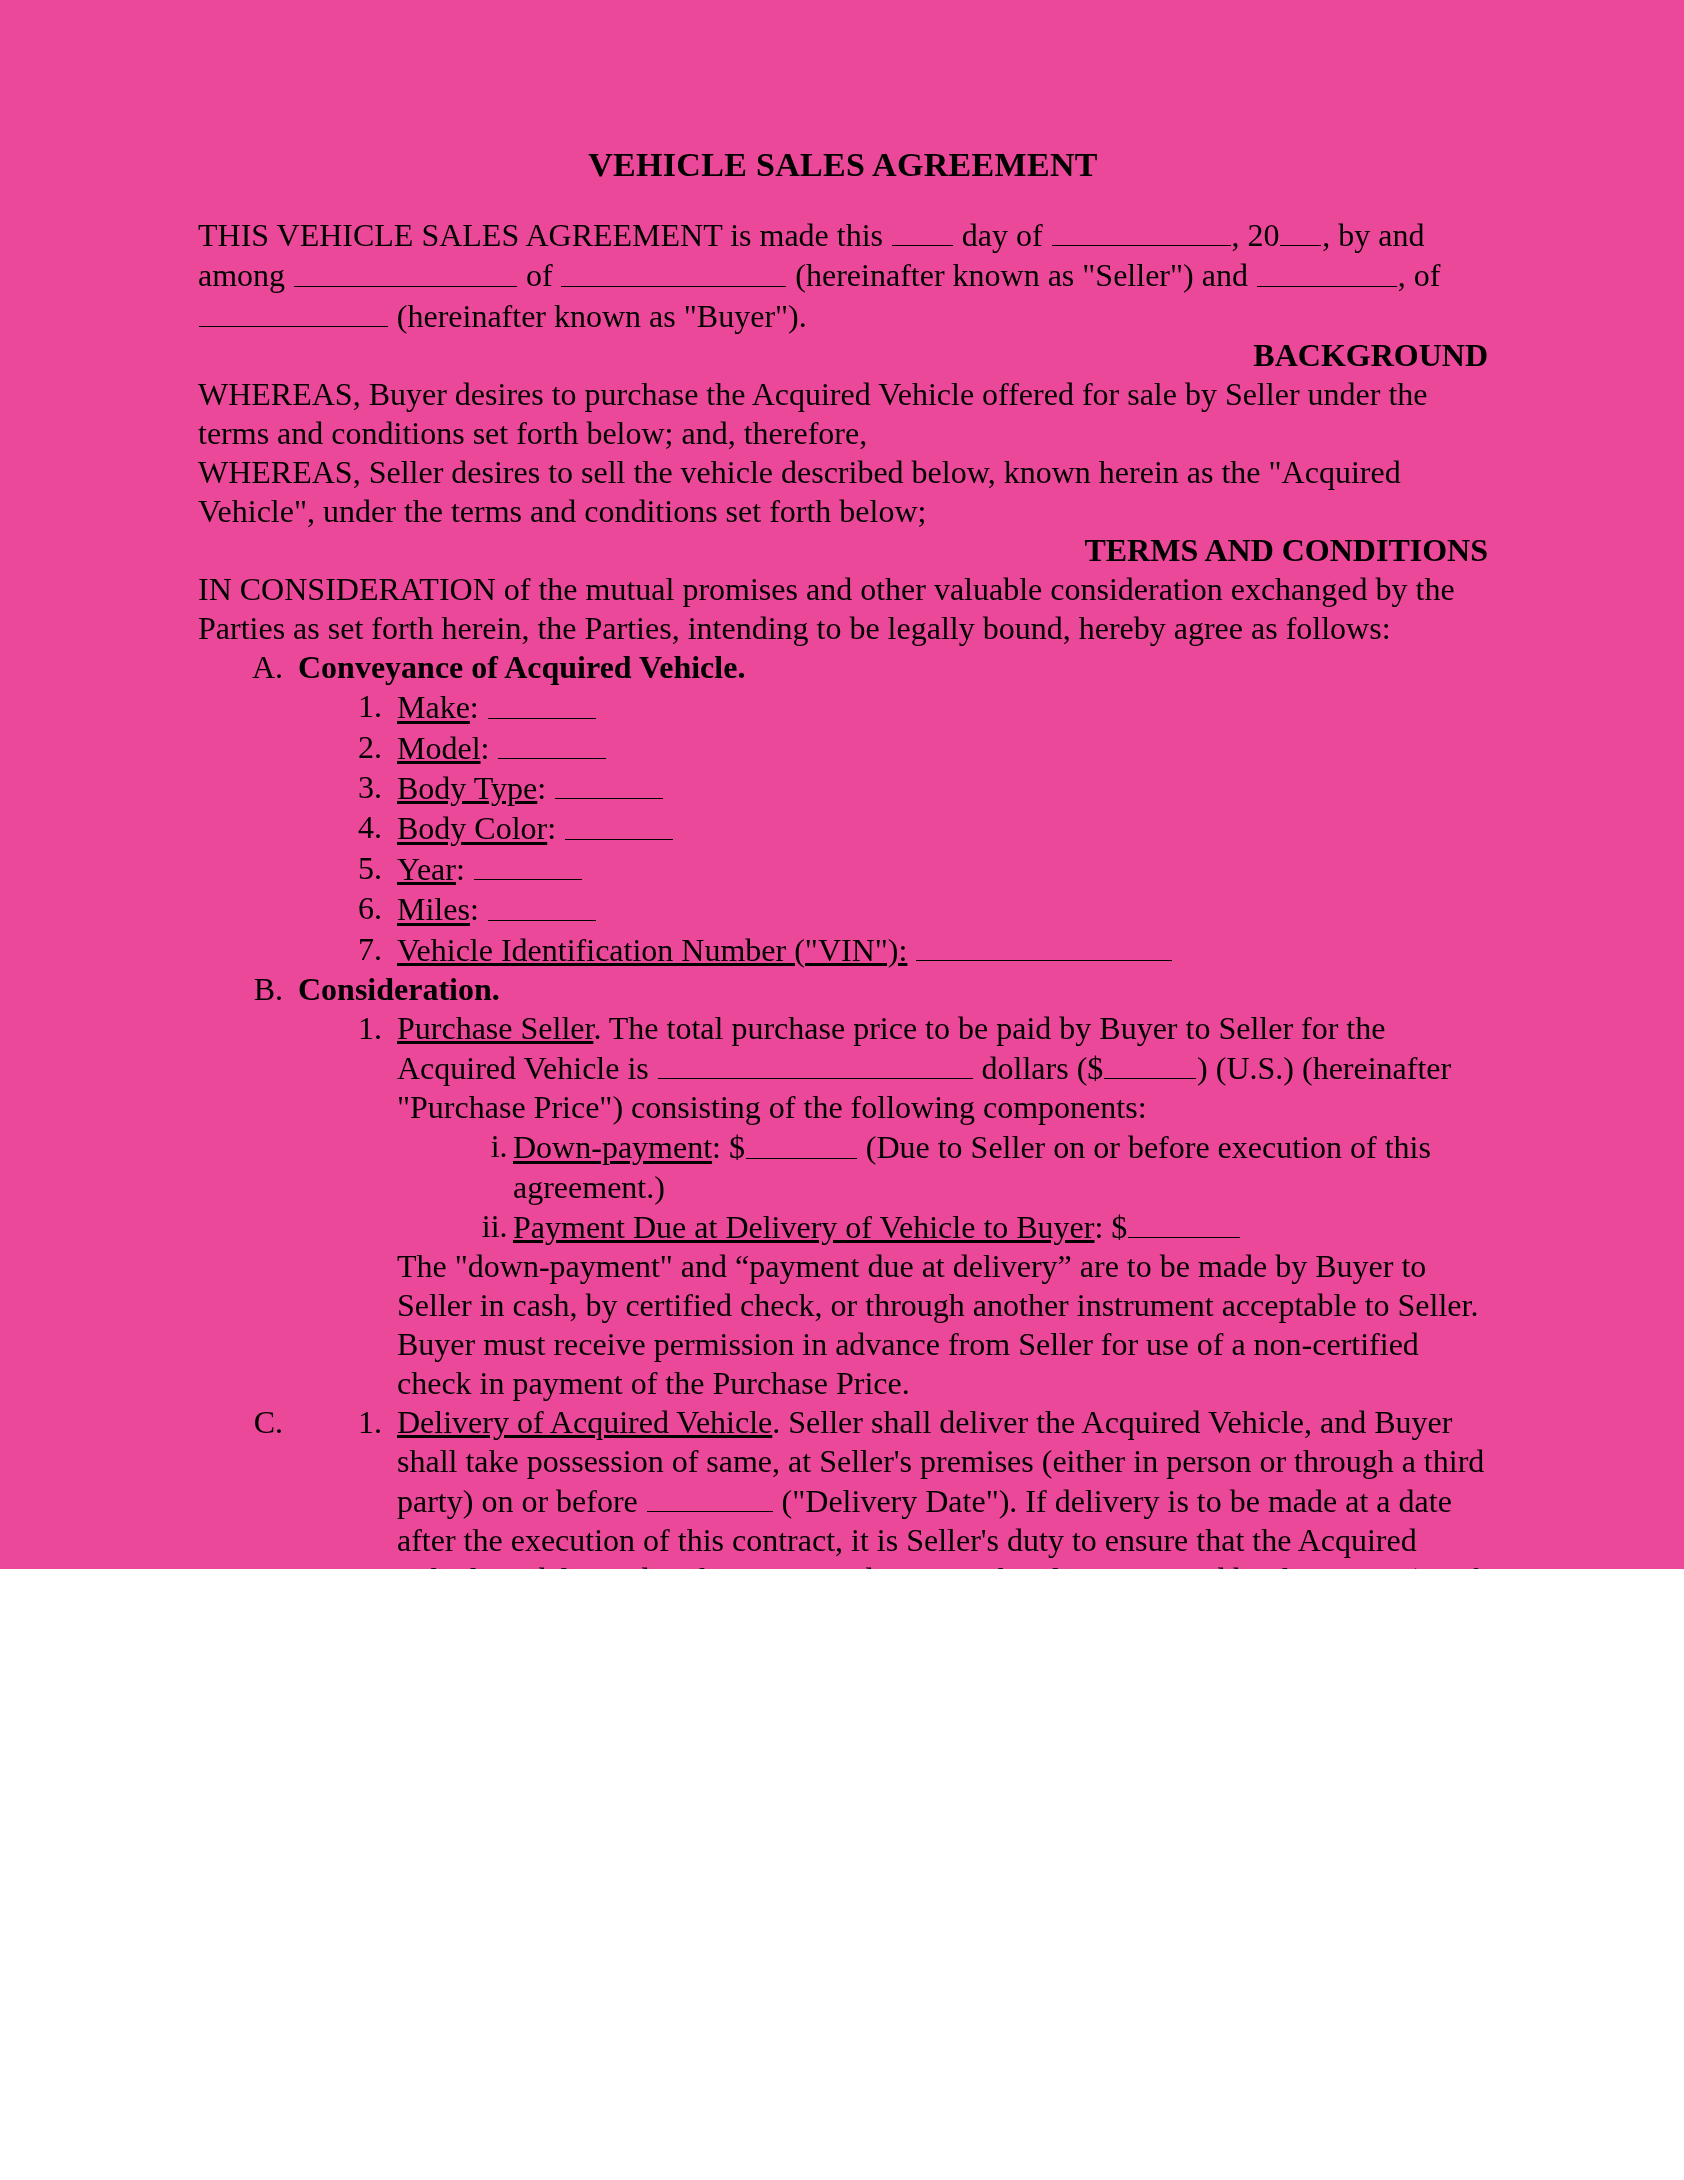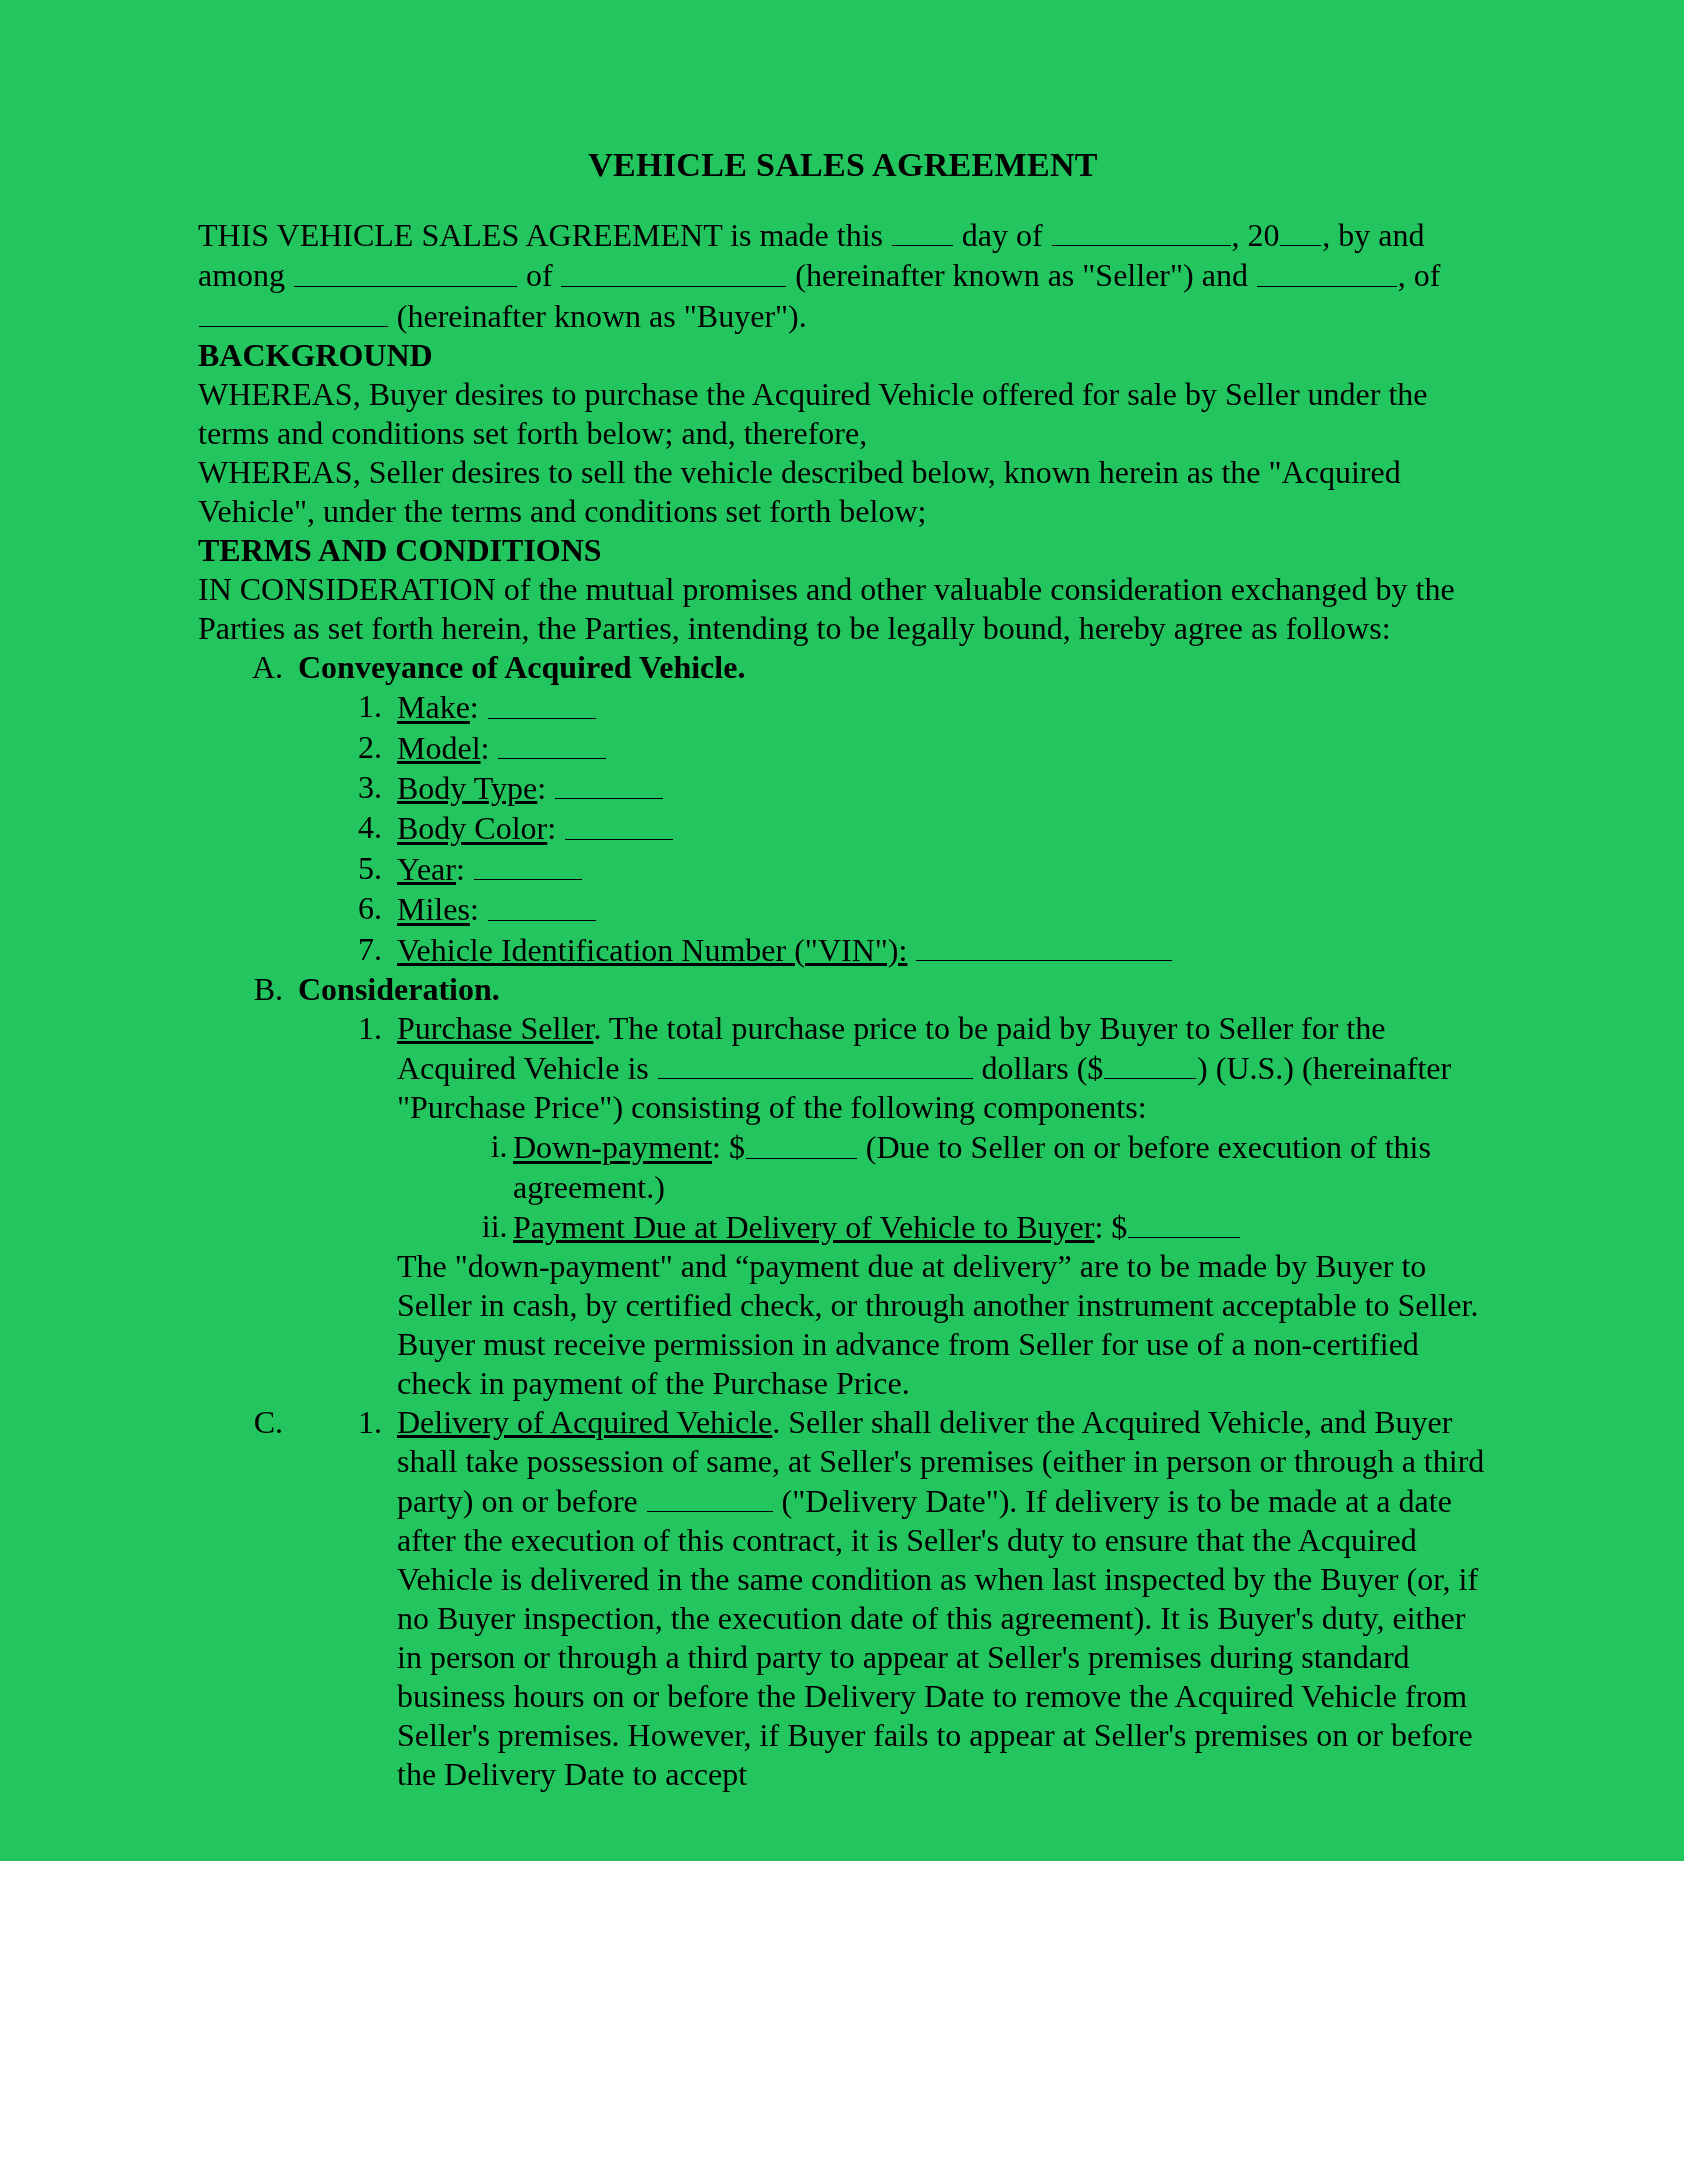--- a/index.html
+++ b/index.html
@@ -8,43 +8,43 @@
     padding: 0;
     background: #ffffff;
   }
   body {
     font-family: "Liberation Serif", "DejaVu Serif", serif;
     color: #000000;
   }
   .page {
     position: relative;
     width: 1685px;
-    height: 1861px;
-    background: #22c55e;
+    height: 1569px;
+    background: #ec4899;
     box-sizing: border-box;
     overflow: hidden;
   }
   .content {
     position: absolute;
     left: 198px;
     top: 143px;
     width: 1290px;
     font-size: 32px;
     line-height: 39px;
   }
   .doc-title {
     text-align: center;
     font-weight: bold;
     font-size: 34px;
     line-height: 43px;
     margin: 0 0 29px 0;
     letter-spacing: 0.3px;
   }
   .ctr-heading {
-    text-align: left;
+    text-align: right;
     font-weight: bold;
     margin: 0;
     line-height: 39px;
   }
   p.para {
     margin: 0;
     text-align: left;
   }
   .u {
     text-decoration: underline;

